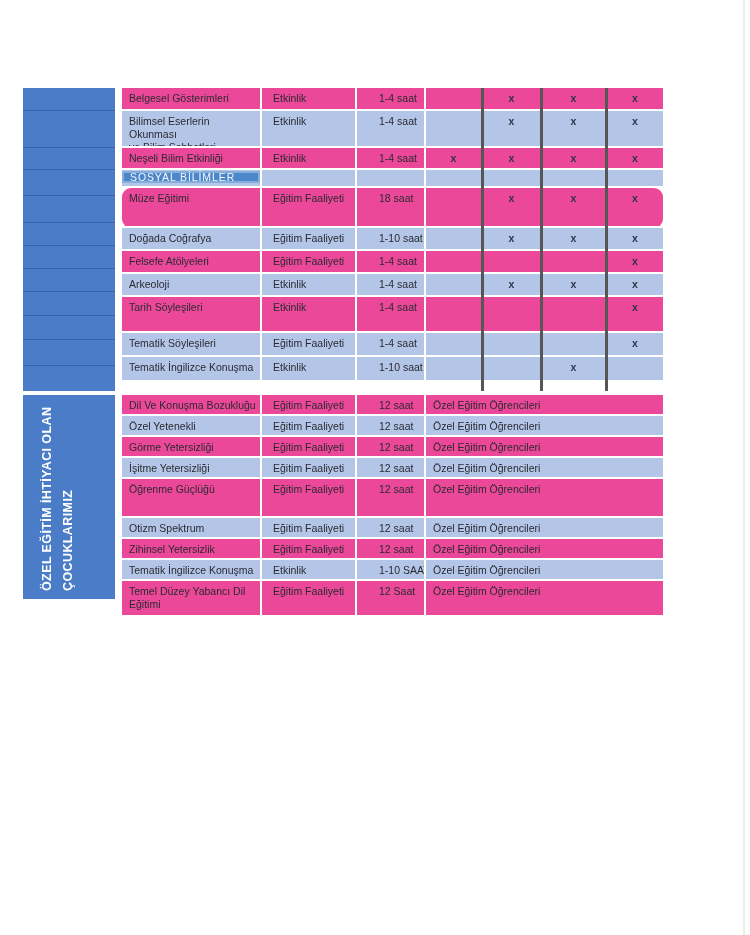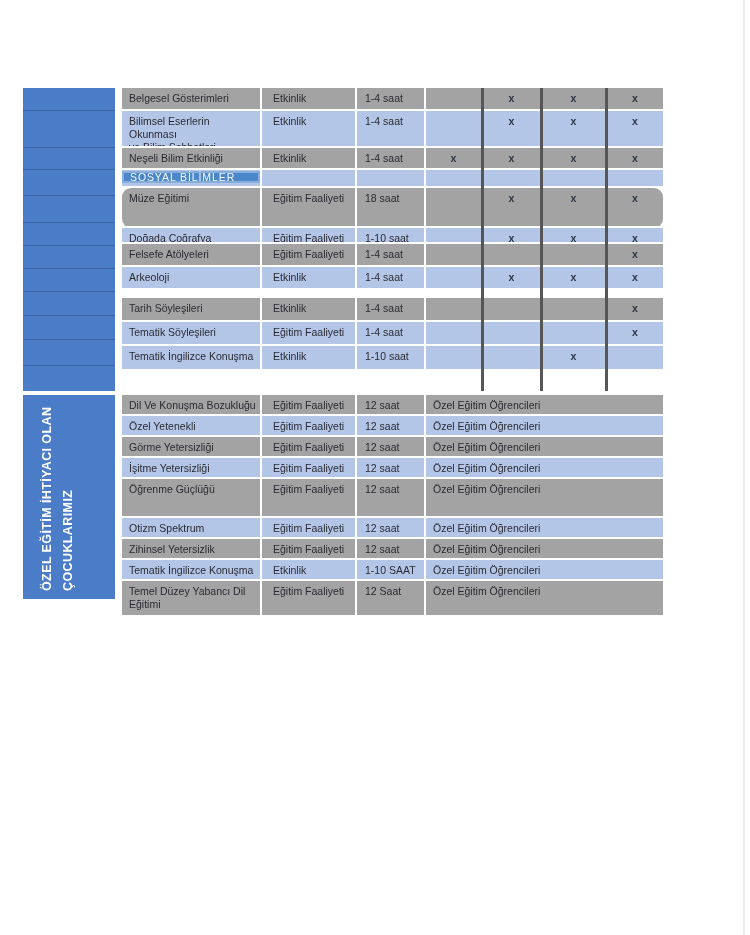--- a/index.html
+++ b/index.html
@@ -24,25 +24,25 @@
   }
 
   
   .rows{position:absolute;left:99px;top:0;width:541px;}
   .rows-bottom{top:307px;}
   .row{display:flex;}
   .cell{
     box-sizing:border-box;border-right:2px solid #ffffff;border-bottom:2px solid #ffffff;
     overflow:hidden;font-size:10.5px;line-height:13px;color:#2a2a32;
   }
-  .light{background:#a3a3a3;}
+  .light{background:#ec4899;}
   .dark{background:#b4c6e7;}
   .c-name{width:140px;padding:4px 4px 0 7px;white-space:pre-line;position:relative;}
   .c-type{width:95px;padding:4px 0 0 11px;white-space:nowrap;}
-  .c-dur{width:69px;padding:4px 0 0 8px;white-space:nowrap;}
+  .c-dur{width:69px;padding:4px 0 0 22px;white-space:nowrap;}
   .c-mark{text-align:center;padding-top:4px;font-weight:700;font-size:10.5px;color:#2b3546;}
   .c-aud{width:237px;padding:4px 0 0 7px;white-space:nowrap;}
   .cell.last{border-right:none;}
 
   
   .hbox{
     position:absolute;left:0;top:1px;bottom:3px;width:138px;box-sizing:border-box;
     background:#4c87ca;border:2px solid #86aedd;color:#f5f8fc;
     display:flex;align-items:center;padding-left:6px;
     font-size:10.5px;letter-spacing:0.9px;white-space:nowrap;
@@ -123,21 +123,21 @@
         </div>
         <div class="row light" style="height: 40px; border-radius: 9px;">
           <div class="cell c-name">Müze Eğitimi</div>
           <div class="cell c-type">Eğitim Faaliyeti</div>
           <div class="cell c-dur">18 saat</div>
           <div class="cell c-mark" style="width: 57px;"></div>
           <div class="cell c-mark" style="width: 59px;">x</div>
           <div class="cell c-mark" style="width: 65px;">x</div>
           <div class="cell c-mark last" style="width: 56px;">x</div>
         </div>
-        <div class="row dark" style="height: 16px;">
+        <div class="row dark" style="height: 23px;">
           <div class="cell c-name">Doğada Coğrafya</div>
           <div class="cell c-type">Eğitim Faaliyeti</div>
           <div class="cell c-dur">1-10 saat</div>
           <div class="cell c-mark" style="width: 57px;"></div>
           <div class="cell c-mark" style="width: 59px;">x</div>
           <div class="cell c-mark" style="width: 65px;">x</div>
           <div class="cell c-mark last" style="width: 56px;">x</div>
         </div>
         <div class="row light" style="height: 23px;">
           <div class="cell c-name">Felsefe Atölyeleri</div>
@@ -150,21 +150,21 @@
         </div>
         <div class="row dark" style="height: 23px;">
           <div class="cell c-name">Arkeoloji</div>
           <div class="cell c-type">Etkinlik</div>
           <div class="cell c-dur">1-4 saat</div>
           <div class="cell c-mark" style="width: 57px;"></div>
           <div class="cell c-mark" style="width: 59px;">x</div>
           <div class="cell c-mark" style="width: 65px;">x</div>
           <div class="cell c-mark last" style="width: 56px;">x</div>
         </div>
-        <div class="row light" style="height: 24px; margin-top: 8px;">
+        <div class="row light" style="height: 36px;">
           <div class="cell c-name">Tarih Söyleşileri</div>
           <div class="cell c-type">Etkinlik</div>
           <div class="cell c-dur">1-4 saat</div>
           <div class="cell c-mark" style="width: 57px;"></div>
           <div class="cell c-mark" style="width: 59px;"></div>
           <div class="cell c-mark" style="width: 65px;"></div>
           <div class="cell c-mark last" style="width: 56px;">x</div>
         </div>
         <div class="row dark" style="height: 24px;">
           <div class="cell c-name">Tematik Söyleşileri</div>

